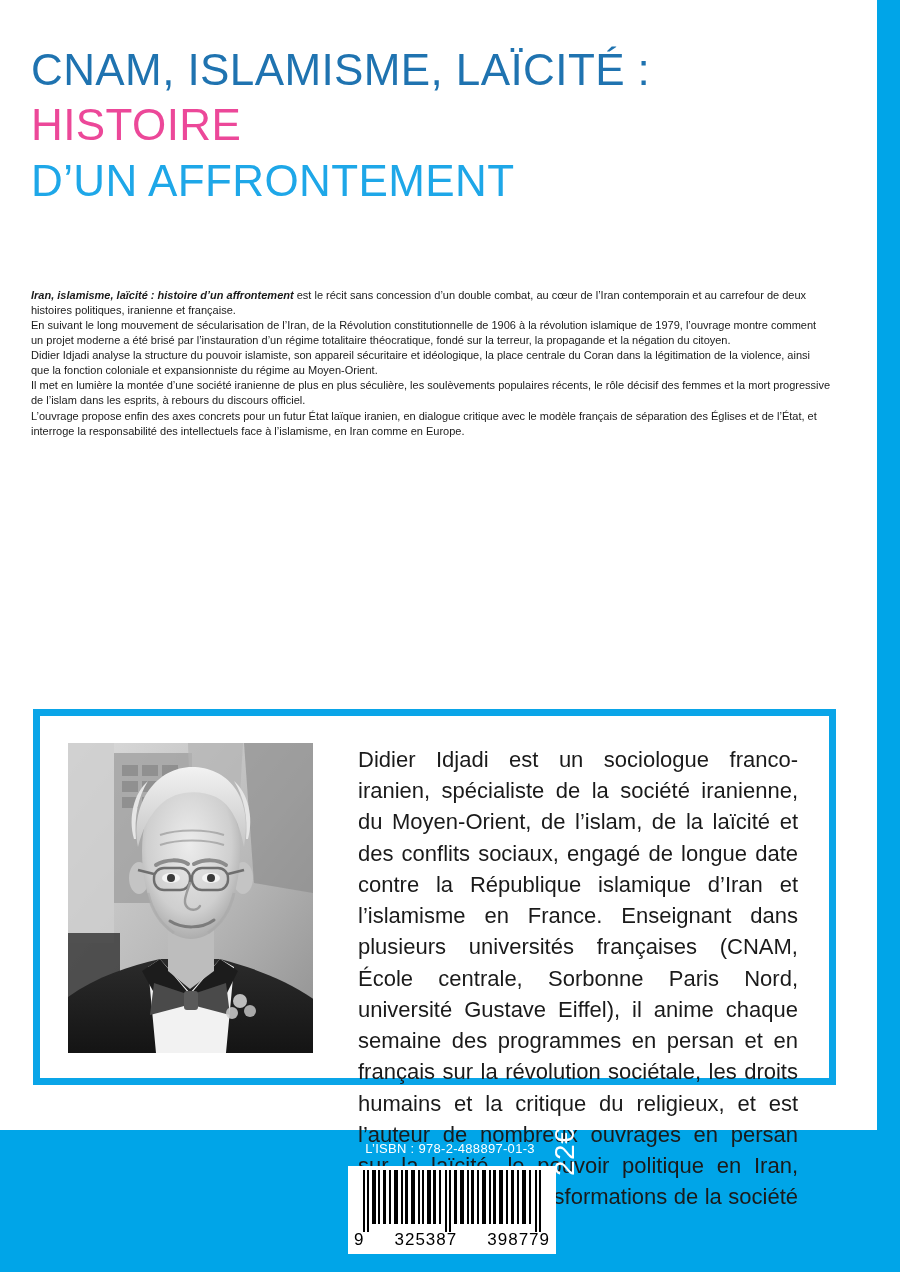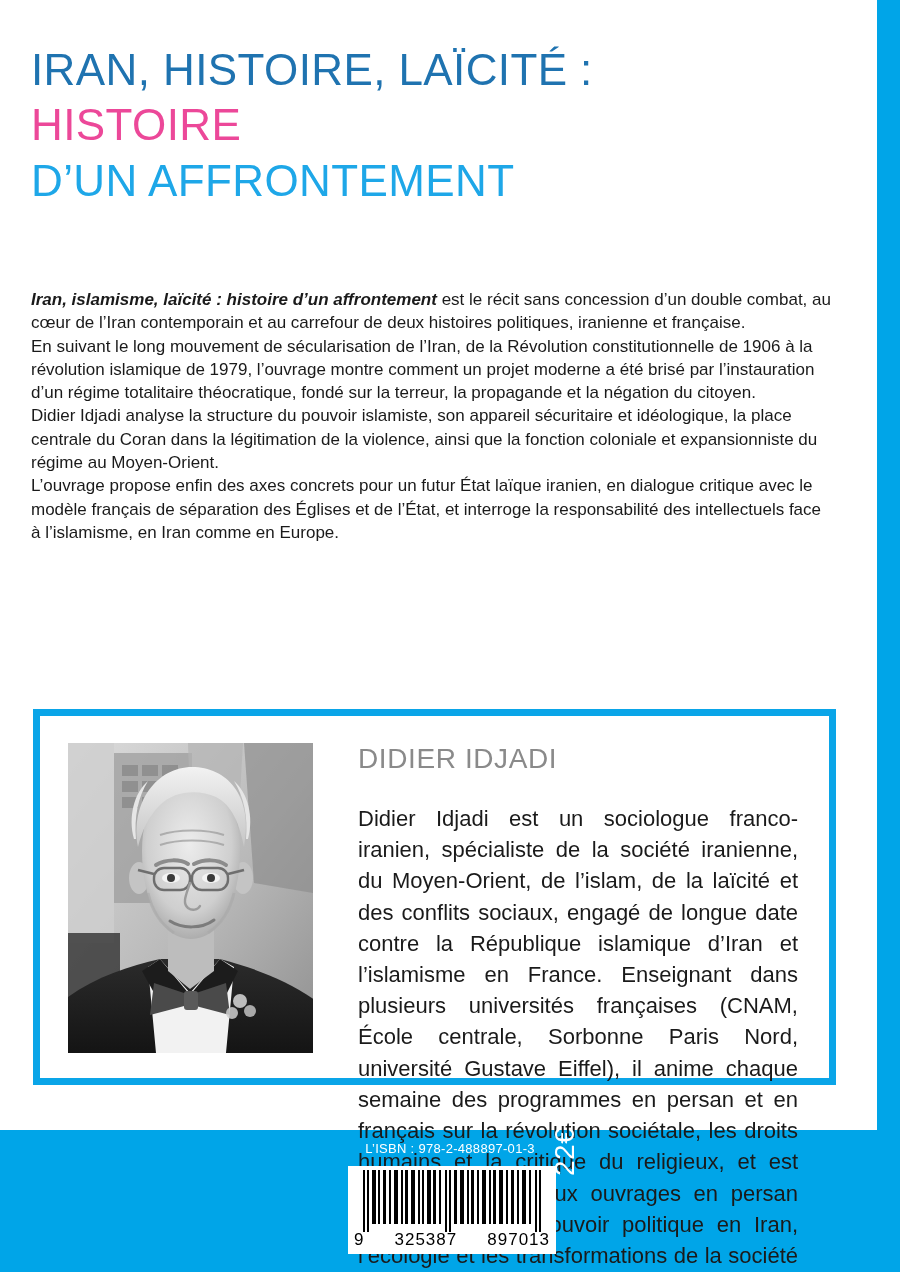--- a/index.html
+++ b/index.html
@@ -56,21 +56,21 @@
   .title-line.l2 { color: #ec4899; }
   .title-line.l3 { color: #1ea7e8; }
 
   
   .blurb {
     position: absolute;
     left: 31px;
     top: 288px;
     width: 800px;
     color: #1a1a1a;
-    font-size: 17px;
+    font-size: 11px;
     line-height: 1.37;
     text-align: left;
   }
   .blurb p {
     margin: 0;
   }
   .blurb .book-title {
     font-style: italic;
     font-weight: bold;
   }
@@ -176,29 +176,30 @@
 </style>
 </head>
 <body>
 
 <div class="page">
 
   <div class="edge-band-right"></div>
   <div class="footer-band"></div>
 
   <div class="title-block">
-    <div class="title-line l1">IRAN, HISTOIRE, LAÏCITÉ :</div>
+    <div class="title-line l1">CNAM, ISLAMISME, LAÏCITÉ :</div>
     <div class="title-line l2">HISTOIRE</div>
     <div class="title-line l3">D’UN AFFRONTEMENT</div>
   </div>
 
   <div class="blurb">
     <p><span class="book-title">Iran, islamisme, laïcité : histoire d’un affrontement</span><span> est le récit sans concession d’un double combat, au cœur de l’Iran contemporain et au carrefour de deux histoires politiques, iranienne et française.</span></p>
     <p>En suivant le long mouvement de sécularisation de l’Iran, de la Révolution constitutionnelle de 1906 à la révolution islamique de 1979, l’ouvrage montre comment un projet moderne a été brisé par l’instauration d’un régime totalitaire théocratique, fondé sur la terreur, la propagande et la négation du citoyen.</p>
     <p>Didier Idjadi analyse la structure du pouvoir islamiste, son appareil sécuritaire et idéologique, la place centrale du Coran dans la légitimation de la violence, ainsi que la fonction coloniale et expansionniste du régime au Moyen-Orient.</p>
+    <p>Il met en lumière la montée d’une société iranienne de plus en plus séculière, les soulèvements populaires récents, le rôle décisif des femmes et la mort progressive de l’islam dans les esprits, à rebours du discours officiel.</p>
     <p>L’ouvrage propose enfin des axes concrets pour un futur État laïque iranien, en dialogue critique avec le modèle français de séparation des Églises et de l’État, et interroge la responsabilité des intellectuels face à l’islamisme, en Iran comme en Europe.</p>
   </div>
 
   <div class="author-box">
     <div class="author-inner">
 
       <div class="author-photo">
         <svg width="245" height="310" viewBox="0 0 245 310" xmlns="http://www.w3.org/2000/svg" aria-hidden="true">
           <defs>
             <linearGradient id="bgGrad" x1="0" y1="0" x2="1" y2="1">
@@ -290,21 +291,20 @@
 
           <g opacity="0.85">
             <circle cx="172" cy="258" r="7" fill="#d9d9d9"></circle>
             <circle cx="182" cy="268" r="6" fill="#c2c2c2"></circle>
             <circle cx="164" cy="270" r="6" fill="#cfcfcf"></circle>
           </g>
         </svg>
       </div>
 
       <div class="author-text">
-        <h2 class="author-name">DIDIER IDJADI</h2>
         <p class="author-bio">Didier Idjadi est un sociologue franco-iranien, spécialiste de la société iranienne, du Moyen-Orient, de l’islam, de la laïcité et des conflits sociaux, engagé de longue date contre la République islamique d’Iran et l’islamisme en France. Enseignant dans plusieurs universités françaises (CNAM, École centrale, Sorbonne Paris Nord, université Gustave Eiffel), il anime chaque semaine des programmes en persan et en français sur la révolution sociétale, les droits humains et la critique du religieux, et est l’auteur de nombreux ouvrages en persan sur la laïcité, le pouvoir politique en Iran, l’écologie et les transformations de la société iranienne.</p>
       </div>
 
     </div>
   </div>
 
   <div class="isbn-label">L’ISBN : 978-2-488897-01-3</div>
 
   <div class="barcode-wrap">
     <svg class="barcode-bars" viewBox="0 0 196 62" preserveAspectRatio="none" xmlns="http://www.w3.org/2000/svg" aria-hidden="true">
@@ -341,19 +341,19 @@
         <rect x="163" y="0" width="2" height="54"></rect>
         <rect x="168" y="0" width="4" height="54"></rect>
         <rect x="175" y="0" width="2" height="54"></rect>
         <rect x="181" y="0" width="2" height="62"></rect>
         <rect x="185" y="0" width="2" height="62"></rect>
       </g>
     </svg>
     <div class="barcode-digits">
       <span>9</span>
       <span>325387</span>
-      <span>897013</span>
+      <span>398779</span>
     </div>
   </div>
 
   <div class="price">22€</div>
 
 </div>
 
 </body></html>

